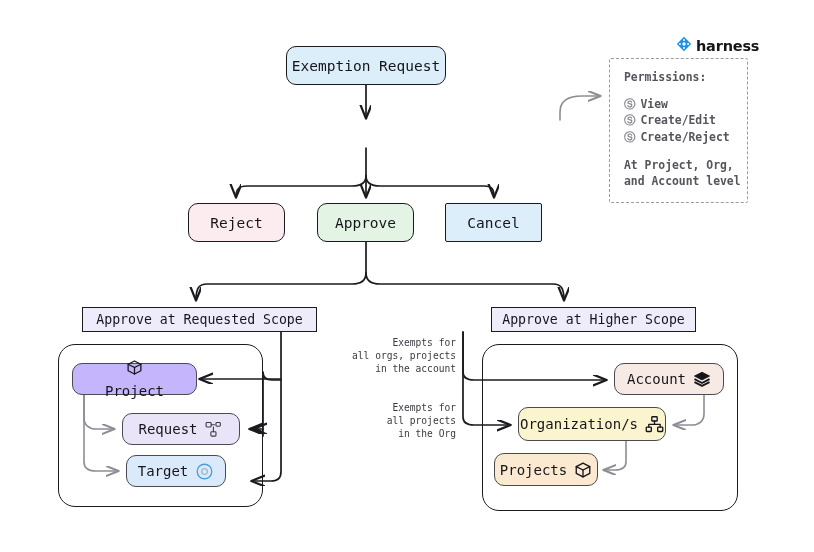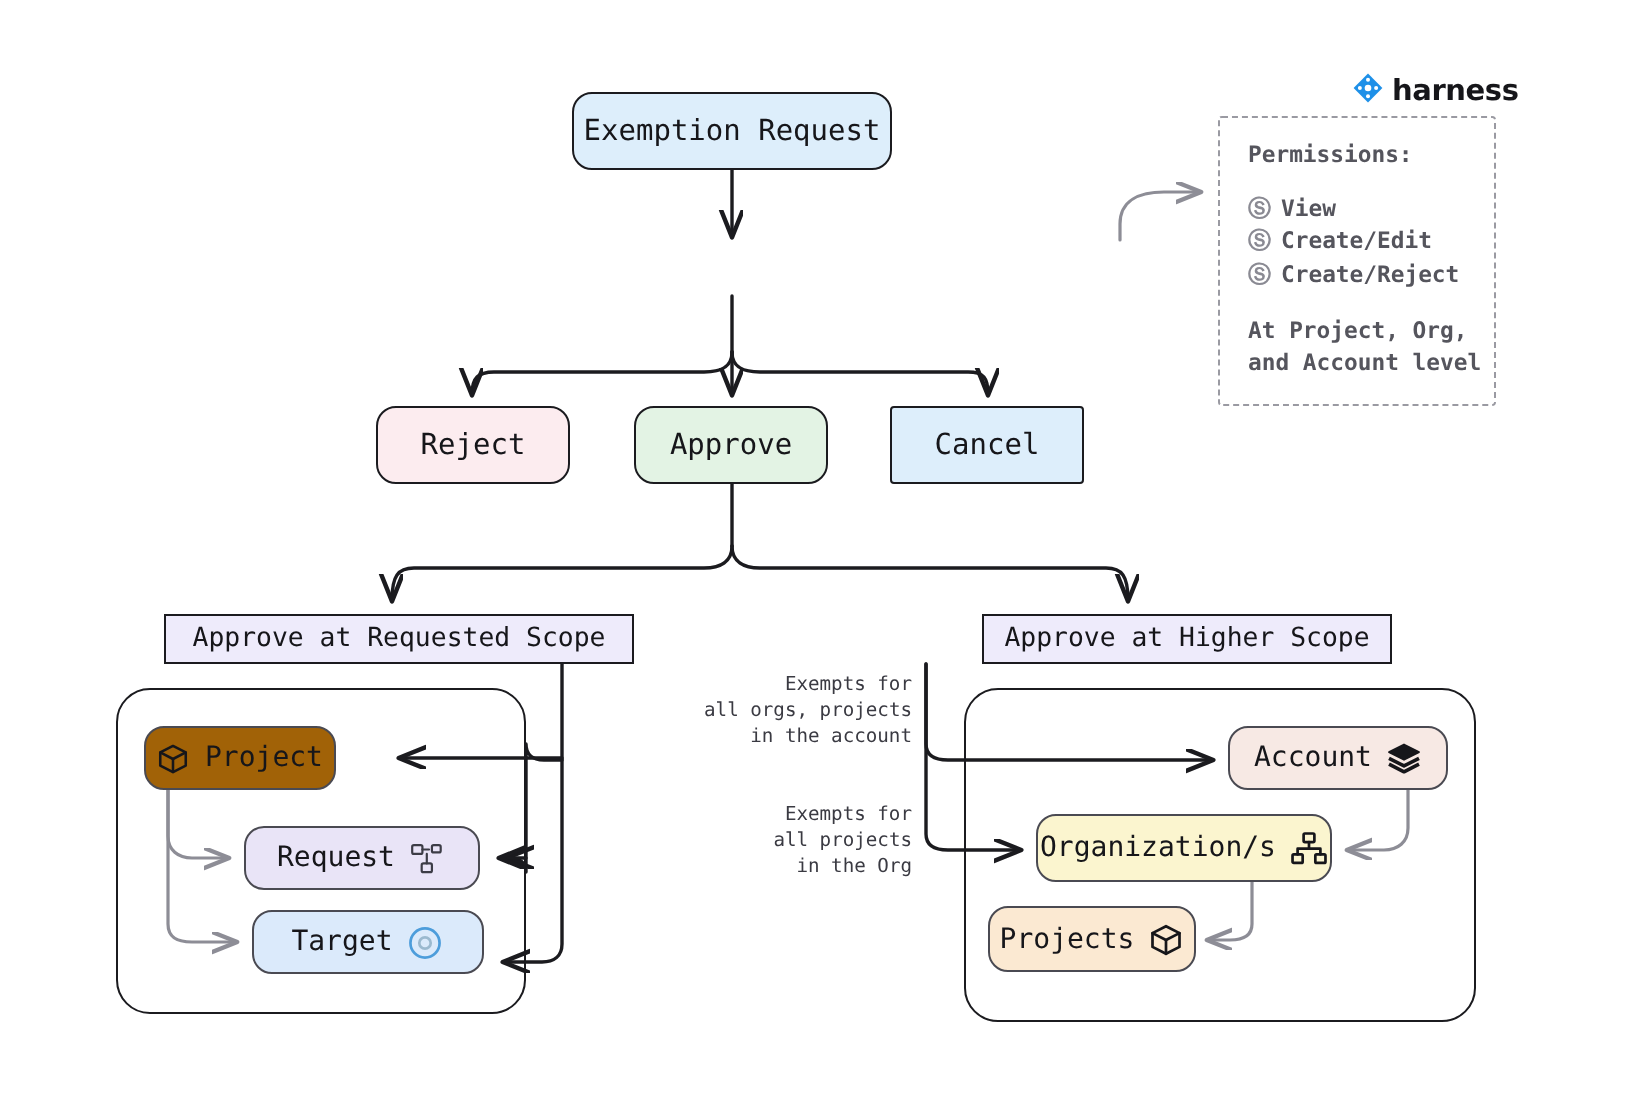--- a/index.html
+++ b/index.html
@@ -98,23 +98,23 @@
     justify-content: center;
     gap: 7px;
     border: 1.4px solid #4a4a52;
     border-radius: 10px;
     font-family: "DejaVu Sans Mono", monospace;
     font-size: 14px;
     color: #16161a;
     white-space: nowrap;
     z-index: 6;
   }
-  .l-project { left: 72px;  top: 363px; width: 96px; height: 32px; background: #a16207; }
+  .l-project { left: 72px;  top: 363px; width: 125px; height: 32px; background: #c4b5fd; flex-direction: column; }
   .l-pipeline{ left: 122px; top: 413px; width: 118px; height: 32px; background: #e9e4f7; }
-  .l-target  { left: 126px; top: 455px; width: 116px; height: 32px; background: #dbeafb; }
+  .l-target  { left: 126px; top: 455px; width: 100px; height: 32px; background: #dbeafb; }
   .l-account { left: 614px; top: 363px; width: 110px; height: 32px; background: #f7e9e4; }
   .l-org     { left: 518px; top: 407px; width: 148px; height: 34px; background: #fbf5cf; }
   .l-projects{ left: 494px; top: 453px; width: 104px; height: 33px; background: #fbe9d2; }
 
   .leaf .icn { display: inline-flex; align-items: center; }
 
   
   .perm-panel {
     position: absolute;
     left: 609px; top: 58px; width: 139px; height: 145px;

